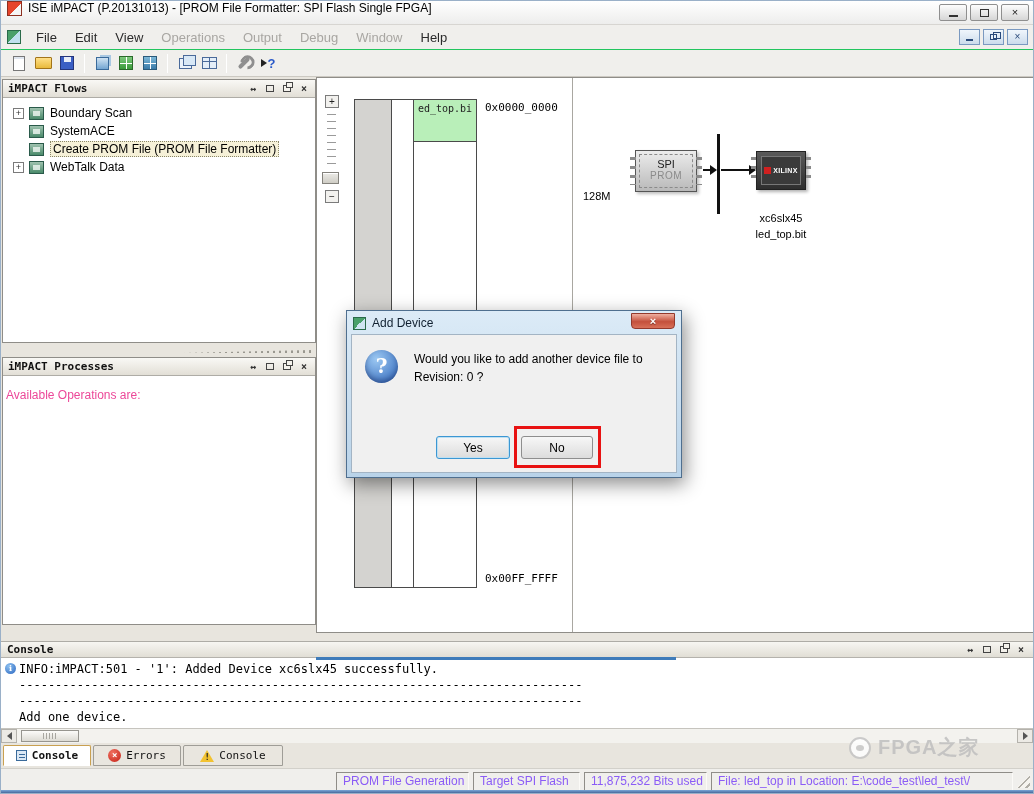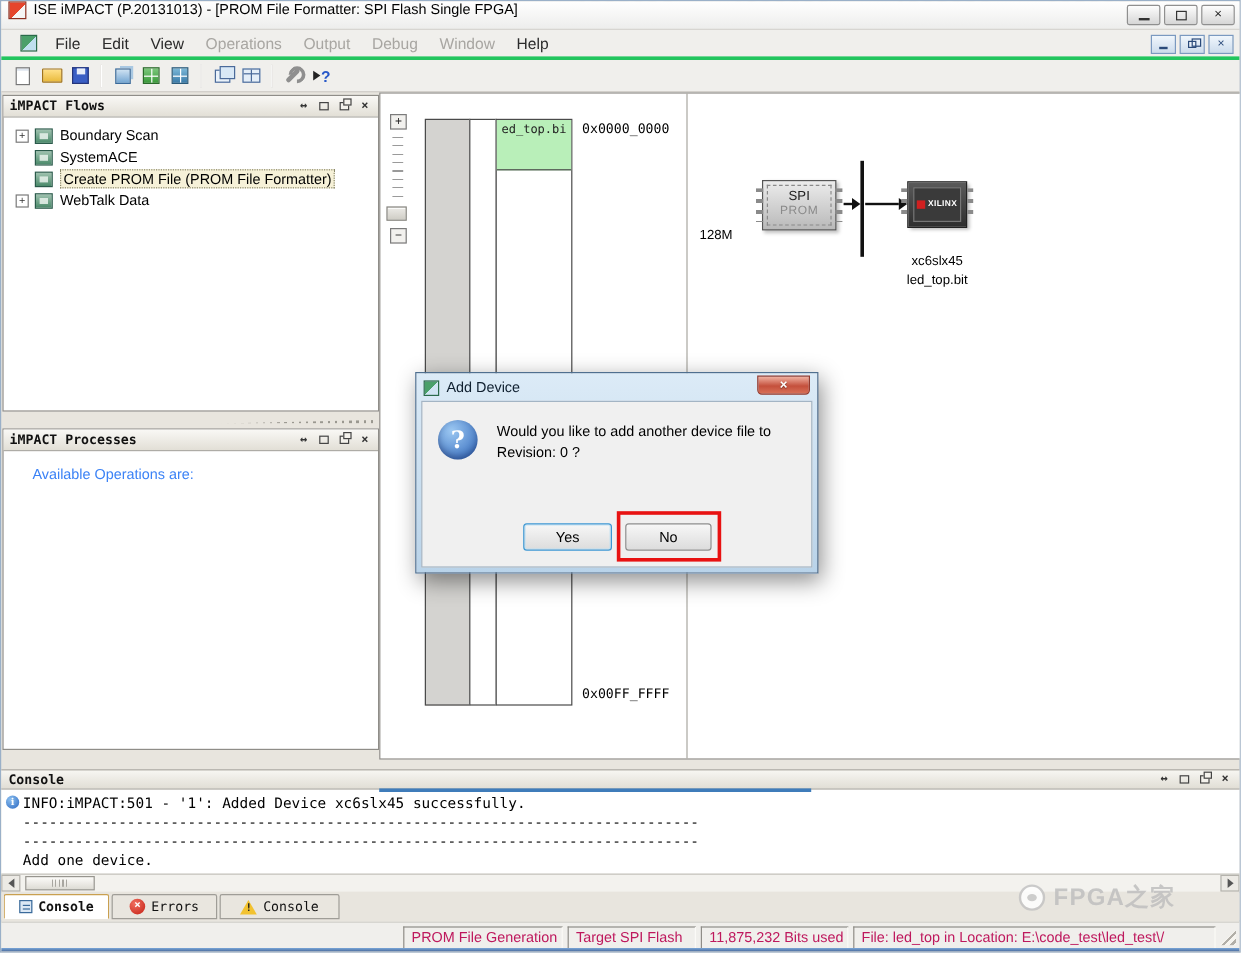--- a/index.html
+++ b/index.html
@@ -17,22 +17,22 @@
   .app-icon{width:15px;height:15px;margin:0 6px 0 2px;border:1px solid #8c2f20;
     background:linear-gradient(135deg,#e5452c 0 55%,#f5f5f5 55% 100%)}
   .title-text{font-size:12px;color:#000;white-space:nowrap}
   .win-controls{position:absolute;right:4px;top:3px;display:flex;gap:3px}
   .win-btn{width:28px;height:17px;border:1px solid #8f8f8f;border-radius:2px;background:linear-gradient(#fdfdfd,#d6d6d6);
     display:flex;align-items:center;justify-content:center;font-size:11px;color:#222;line-height:1}
   .glyph-min{width:9px;height:2px;background:#333;margin-top:7px}
   .glyph-max{width:9px;height:8px;border:1px solid #333}
 
   
-  .menubar{position:absolute;left:0;top:24px;width:100%;height:25px;background:#f0efec;border-bottom:3px solid #22c55e;
-    display:flex;align-items:center;padding-left:14px;z-index:2}
+  .menubar{position:absolute;left:0;top:24px;width:100%;height:25px;background:#f0efec;border-bottom:1px solid #22c55e;
+    display:flex;align-items:center;padding-left:4px;z-index:2}
   .menu-doc-icon{width:14px;height:14px;margin:0 6px 0 2px;border:1px solid #2a6a4a;
     background:linear-gradient(135deg,#4aa06a 0 50%,#bfe0ef 50% 100%)}
   .menu-item{padding:4px 9px;font-size:13px;color:#2b2b2b}
   .menu-item.disabled{color:#a8a6a2}
   .mdi-controls{position:absolute;right:5px;top:4px;display:flex;gap:3px}
   .mdi-btn{width:21px;height:16px;border:1px solid #7a99c0;background:linear-gradient(#f0f6fc,#ccdcec);
     display:flex;align-items:center;justify-content:center;color:#2a4a7a;font-size:10px;line-height:1}
   .mdi-btn .glyph-min{width:7px;height:2px;background:#2a4a7a;margin-top:6px}
   .glyph-restore{width:7px;height:6px;border:1px solid #2a4a7a;position:relative;background:#eaf2fa}
   .glyph-restore::after{content:"";position:absolute;left:2px;top:-3px;width:6px;height:5px;border:1px solid #2a4a7a}
@@ -78,21 +78,21 @@
   .processes-panel{left:1px;top:356px;width:314px;height:268px}
   .vsplitter{position:absolute;left:1px;top:342px;width:314px;height:14px;display:flex;align-items:center;justify-content:center}
   .vsplitter .grip{width:130px;height:3px;background:repeating-linear-gradient(90deg,#9a9890 0 2px,transparent 2px 6px)}
   .panel-body{position:relative;padding-top:6px}
   .tree-row{display:flex;align-items:center;height:18px;padding-left:10px;font-size:12px;color:#000;white-space:nowrap}
   .expander{width:11px;height:11px;border:1px solid #7a7a7a;background:#fff;font-size:9px;line-height:9px;text-align:center;color:#333;margin-right:5px;flex:0 0 11px}
   .expander.none{border:none;background:transparent}
   .tree-icon{width:15px;height:13px;border:1px solid #2a5a4a;background:linear-gradient(#9fc2af,#4a8a6a);margin-right:6px;flex:0 0 15px;position:relative}
   .tree-icon::after{content:"";position:absolute;left:3px;top:3px;width:7px;height:5px;background:#e9f2ec;opacity:.85}
   .tree-label.selected{background:#f6f1d8;border:1px dotted #8a886a;padding:0 2px}
-  .proc-text{font-size:12px;color:#3b82f6;padding:12px 0 0 24px}
+  .proc-text{font-size:12px;color:#ec4899;padding:12px 0 0 3px}
 
   
   .prom-view{position:absolute;left:315px;top:76px;width:719px;height:556px;background:#fff;border:1px solid #8f8d88;z-index:2}
   .pv-divider{position:absolute;left:255px;top:0;width:1px;height:100%;background:#a9a7a1}
   .zoom-btn{position:absolute;width:14px;height:13px;border:1px solid #7b7b7b;background:#f2f1ee;
     font-size:10px;line-height:11px;text-align:center;color:#222}
   .zoom-plus{left:8px;top:17px}
   .zoom-minus{left:8px;top:112px}
   .zoom-ticks{position:absolute;left:10px;top:36px;width:9px;height:54px;
     background:repeating-linear-gradient(to bottom,#9a9a9a 0 1px,transparent 1px 7px)}
@@ -170,21 +170,21 @@
      linear-gradient(#3a6a9a,#3a6a9a) 2px 6px/6px 1px no-repeat,#dce8f4}
   .error-ic{width:13px;height:13px;border-radius:50%;background:radial-gradient(circle at 35% 30%,#f07060,#c41f14);
     color:#fff;font-size:9px;font-weight:bold;text-align:center;line-height:13px}
   .warn-ic{position:relative;width:14px;height:12px}
   .warn-tri{position:absolute;left:0;top:0;width:0;height:0;border-left:7px solid transparent;border-right:7px solid transparent;border-bottom:12px solid #f2c230}
   .warn-bang{position:absolute;left:0;top:2px;width:14px;text-align:center;font-size:9px;font-weight:bold;color:#222;line-height:10px}
 
   
   .statusbar{position:absolute;left:0;top:767px;width:100%;height:24px;background:#f0efec;border-top:1px solid #d2d0ca;z-index:2}
   .sseg{position:absolute;top:3px;height:19px;border:1px solid;border-color:#8f8d88 #fbfaf7 #fbfaf7 #8f8d88;
-    font-size:12px;line-height:17px;color:#be185d;padding:0 6px;white-space:nowrap;overflow:hidden}
+    font-size:12px;line-height:17px;color:#8b5cf6;padding:0 6px;white-space:nowrap;overflow:hidden}
   .ss1{left:335px;width:133px}.ss2{left:472px;width:107px}.ss3{left:583px;width:123px}.ss4{left:710px;width:302px}
   .grip{position:absolute;right:3px;bottom:4px;width:14px;height:13px;
     background:repeating-linear-gradient(135deg,#b2afa8 0 2px,#f6f4ef 2px 5px);
     clip-path:polygon(100% 0,100% 100%,0 100%)}
   .bottom-edge{position:absolute;left:0;bottom:0;width:100%;height:3px;background:linear-gradient(#7aa6d8,#48699b);z-index:8}
 
   
   .watermark{position:absolute;left:848px;top:733px;display:flex;align-items:center;gap:7px;z-index:9;opacity:.85}
   .wm-logo{width:22px;height:22px;border-radius:50%;border:2px solid #c4c4c4;position:relative;background:#fff}
   .wm-logo::after{content:"";position:absolute;left:5px;top:6px;width:8px;height:6px;border-radius:50%;background:#c9c9c9}

